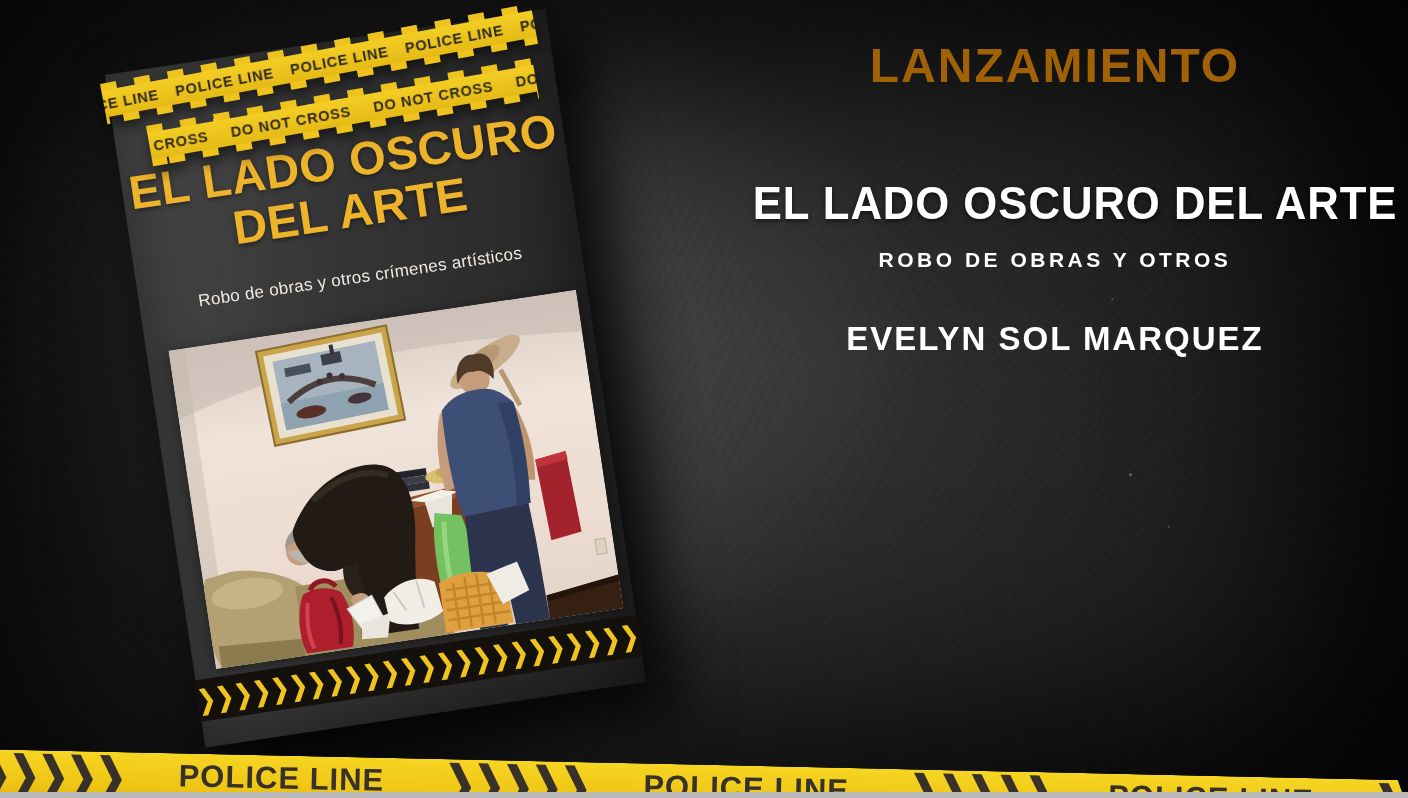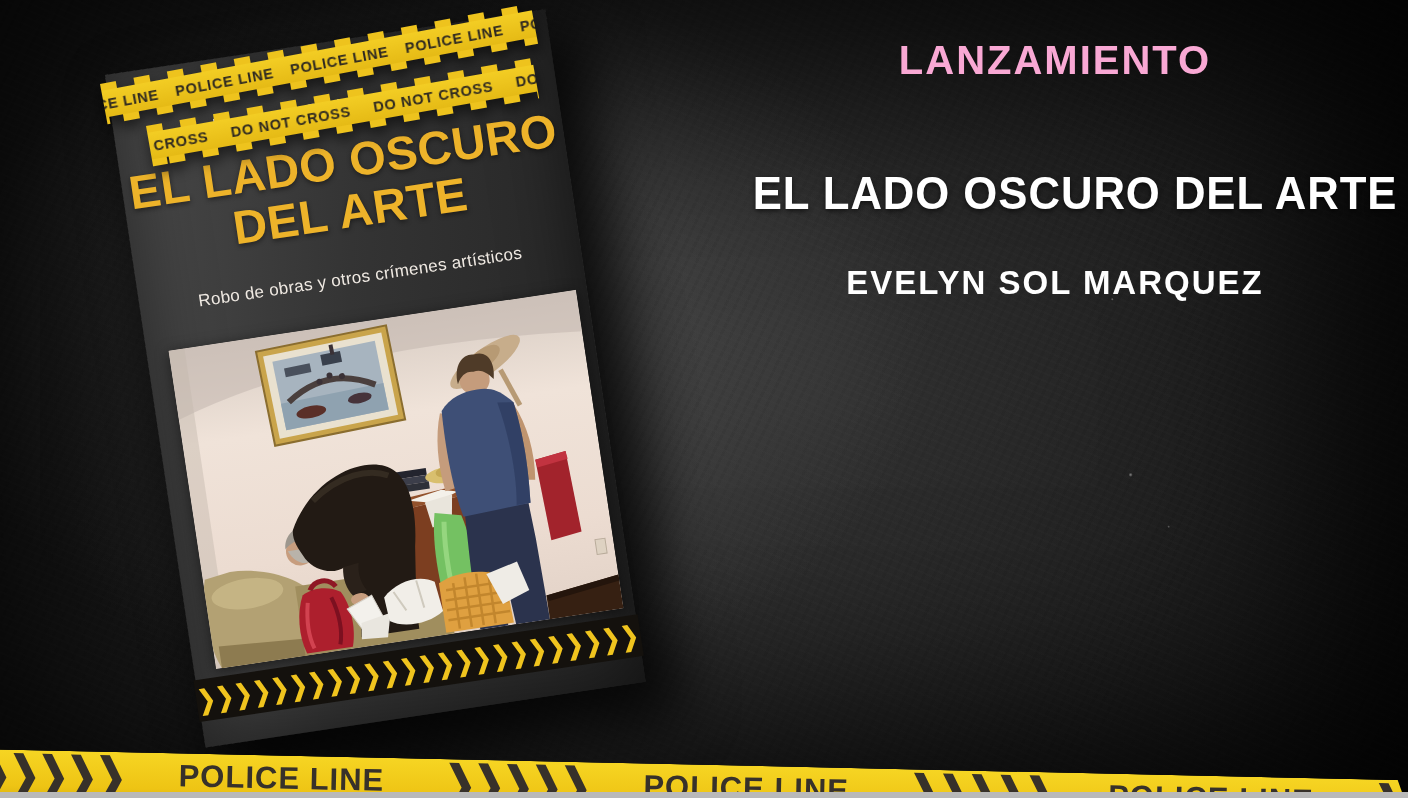--- a/index.html
+++ b/index.html
@@ -87,21 +87,21 @@
   .tape-police .tape-body span:first-child{margin-left:-44px;}
   .tape-cross{left:146px;top:126px;width:392px;transform:rotate(-10deg);}
   .tape-cross .tape-body span{margin-right:23px;}
   .tape-cross .tape-body span:first-child{margin-left:-62px;}
 
   
   .right-panel{
     position:absolute;left:730px;top:0;width:650px;z-index:2;text-align:center;color:#fff;
   }
   .kicker{
-    margin-top:38px;font-size:40px;font-weight:800;letter-spacing:2px;color:#f9a8d4;
+    margin-top:38px;font-size:48px;font-weight:800;letter-spacing:2px;color:#a16207;
   }
   .launch-title{
     margin-top:82px;font-size:47px;font-weight:800;letter-spacing:1px;
     transform:scaleX(.93);transform-origin:center;white-space:nowrap;
     text-shadow:0 2px 6px rgba(0,0,0,.6);
   }
   .launch-sub{
     margin-top:14px;font-size:21px;font-weight:700;letter-spacing:3.5px;line-height:1.5;
   }
   .launch-author{
@@ -273,20 +273,21 @@
     <span>DO NOT CROSS</span>
     <span>DO NOT CROSS</span>
   </div>
   <div class="notch alt"></div>
 </div>
 
 <div class="right-panel">
   <div class="kicker">LANZAMIENTO</div>
   <div class="launch-title">EL LADO OSCURO DEL ARTE</div>
   <div class="launch-sub">
+    <div>ROBO DE OBRAS Y OTROS</div>
   </div>
   <div class="launch-author">EVELYN SOL MARQUEZ</div>
 </div>
 
 <div class="bottom-tape">
   <span class="chev">❯❯❯❯❯</span>
   <span class="bt-label">POLICE LINE</span>
   <span class="chev">❯❯❯❯❯</span>
   <span class="bt-label">POLICE LINE</span>
   <span class="chev">❯❯❯❯❯</span>

